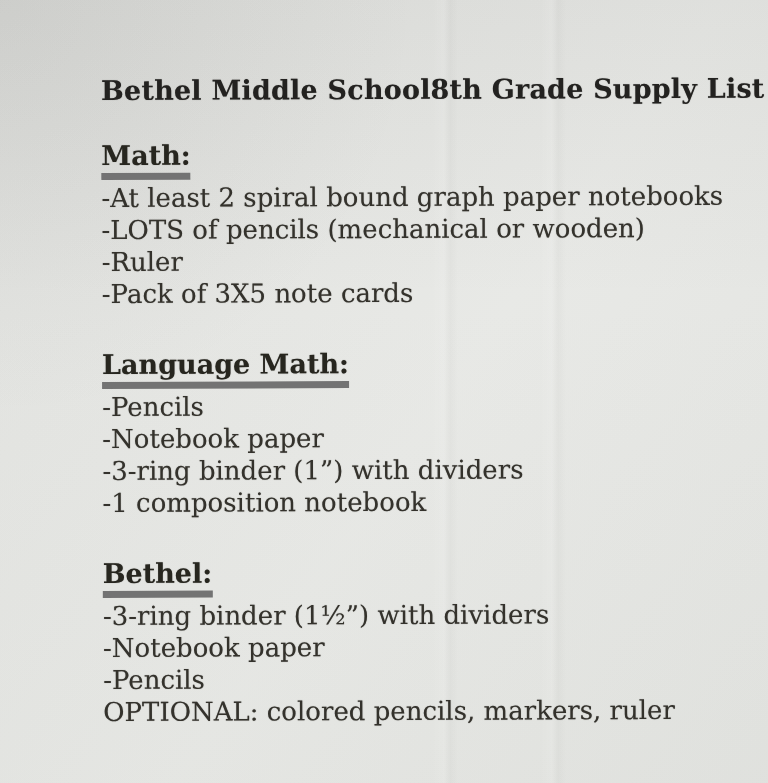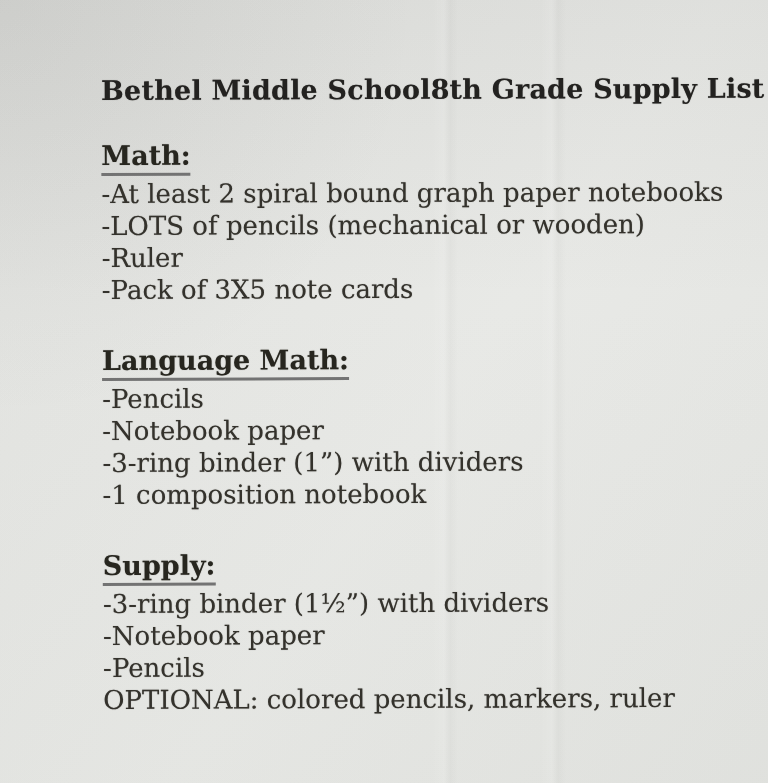--- a/index.html
+++ b/index.html
@@ -68,21 +68,21 @@
 
   .section-heading {
     font-size: 27px;
     line-height: 33px;
     font-weight: bold;
     color: #27261f;
     margin-bottom: 2px;
   }
   .heading-underline {
     display: inline-block;
-    border-bottom: 3px solid #737373;
+    border-bottom: 7px solid #737373;
     padding-bottom: 1px;
   }
 
   .item {
     font-size: 26px;
     line-height: 32px;
     color: #34322c;
     white-space: nowrap;
   }
 </style>
@@ -116,21 +116,21 @@
       <span class="heading-underline">Language Math:</span>
     </div>
     <div class="item">-Pencils</div>
     <div class="item">-Notebook paper</div>
     <div class="item">-3-ring binder (1”) with dividers</div>
     <div class="item">-1 composition notebook</div>
   </div>
 
   <div class="section">
     <div class="section-heading">
-      <span class="heading-underline">Supply:</span>
+      <span class="heading-underline">Bethel:</span>
     </div>
     <div class="item">-3-ring binder (1½”) with dividers</div>
     <div class="item">-Notebook paper</div>
     <div class="item">-Pencils</div>
     <div class="item">OPTIONAL: colored pencils, markers, ruler</div>
   </div>
 
 </div>
 
 </body></html>

